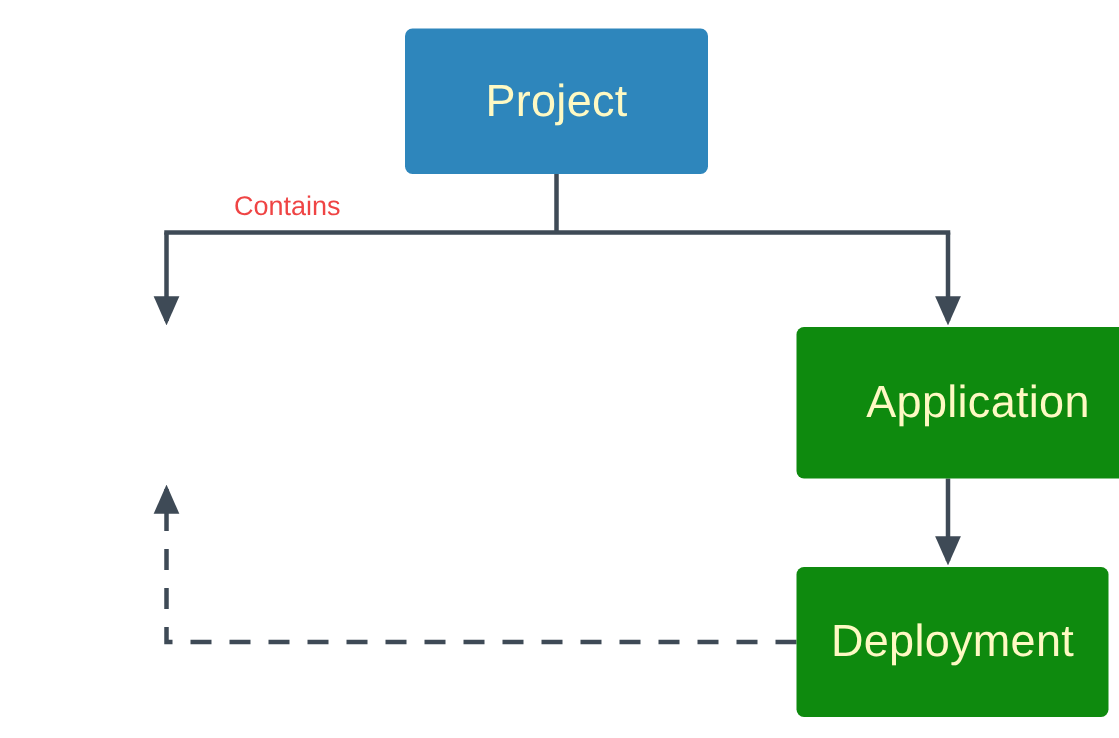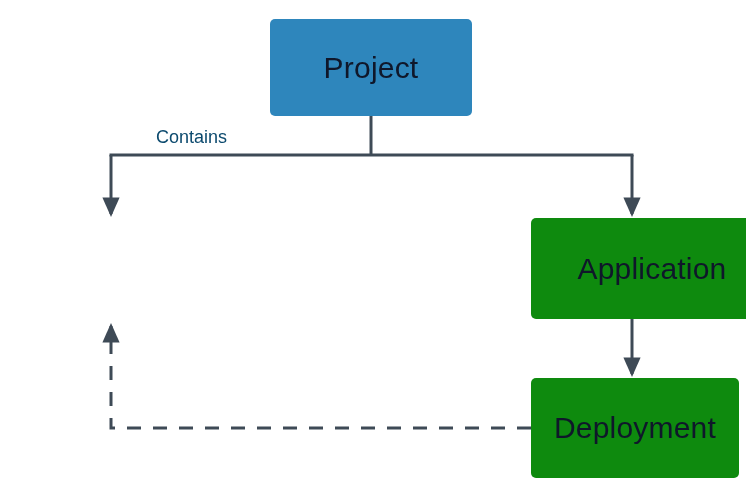--- a/index.html
+++ b/index.html
@@ -25,36 +25,36 @@
     height: 492px;
   }
   .node {
     position: absolute;
     box-sizing: border-box;
     border-radius: 5px;
     display: flex;
     align-items: center;
     justify-content: center;
     text-align: center;
-    color: #0f172a;
+    color: #fef9c3;
     font-size: 30px;
     line-height: 36px;
     letter-spacing: 0.2px;
     z-index: 2;
     font-family: "Liberation Sans", sans-serif;
   }
   .node-label {
     display: block;
     white-space: pre-line;
   }
   .edge-label {
     position: absolute;
     font-size: 18px;
     line-height: 20px;
-    color: #0c4a6e;
+    color: #ef4444;
     background: #ffffff;
     padding: 0 4px;
     white-space: nowrap;
     z-index: 3;
     font-family: "Liberation Sans", sans-serif;
   }
 </style>
 </head>
 <body>
 

